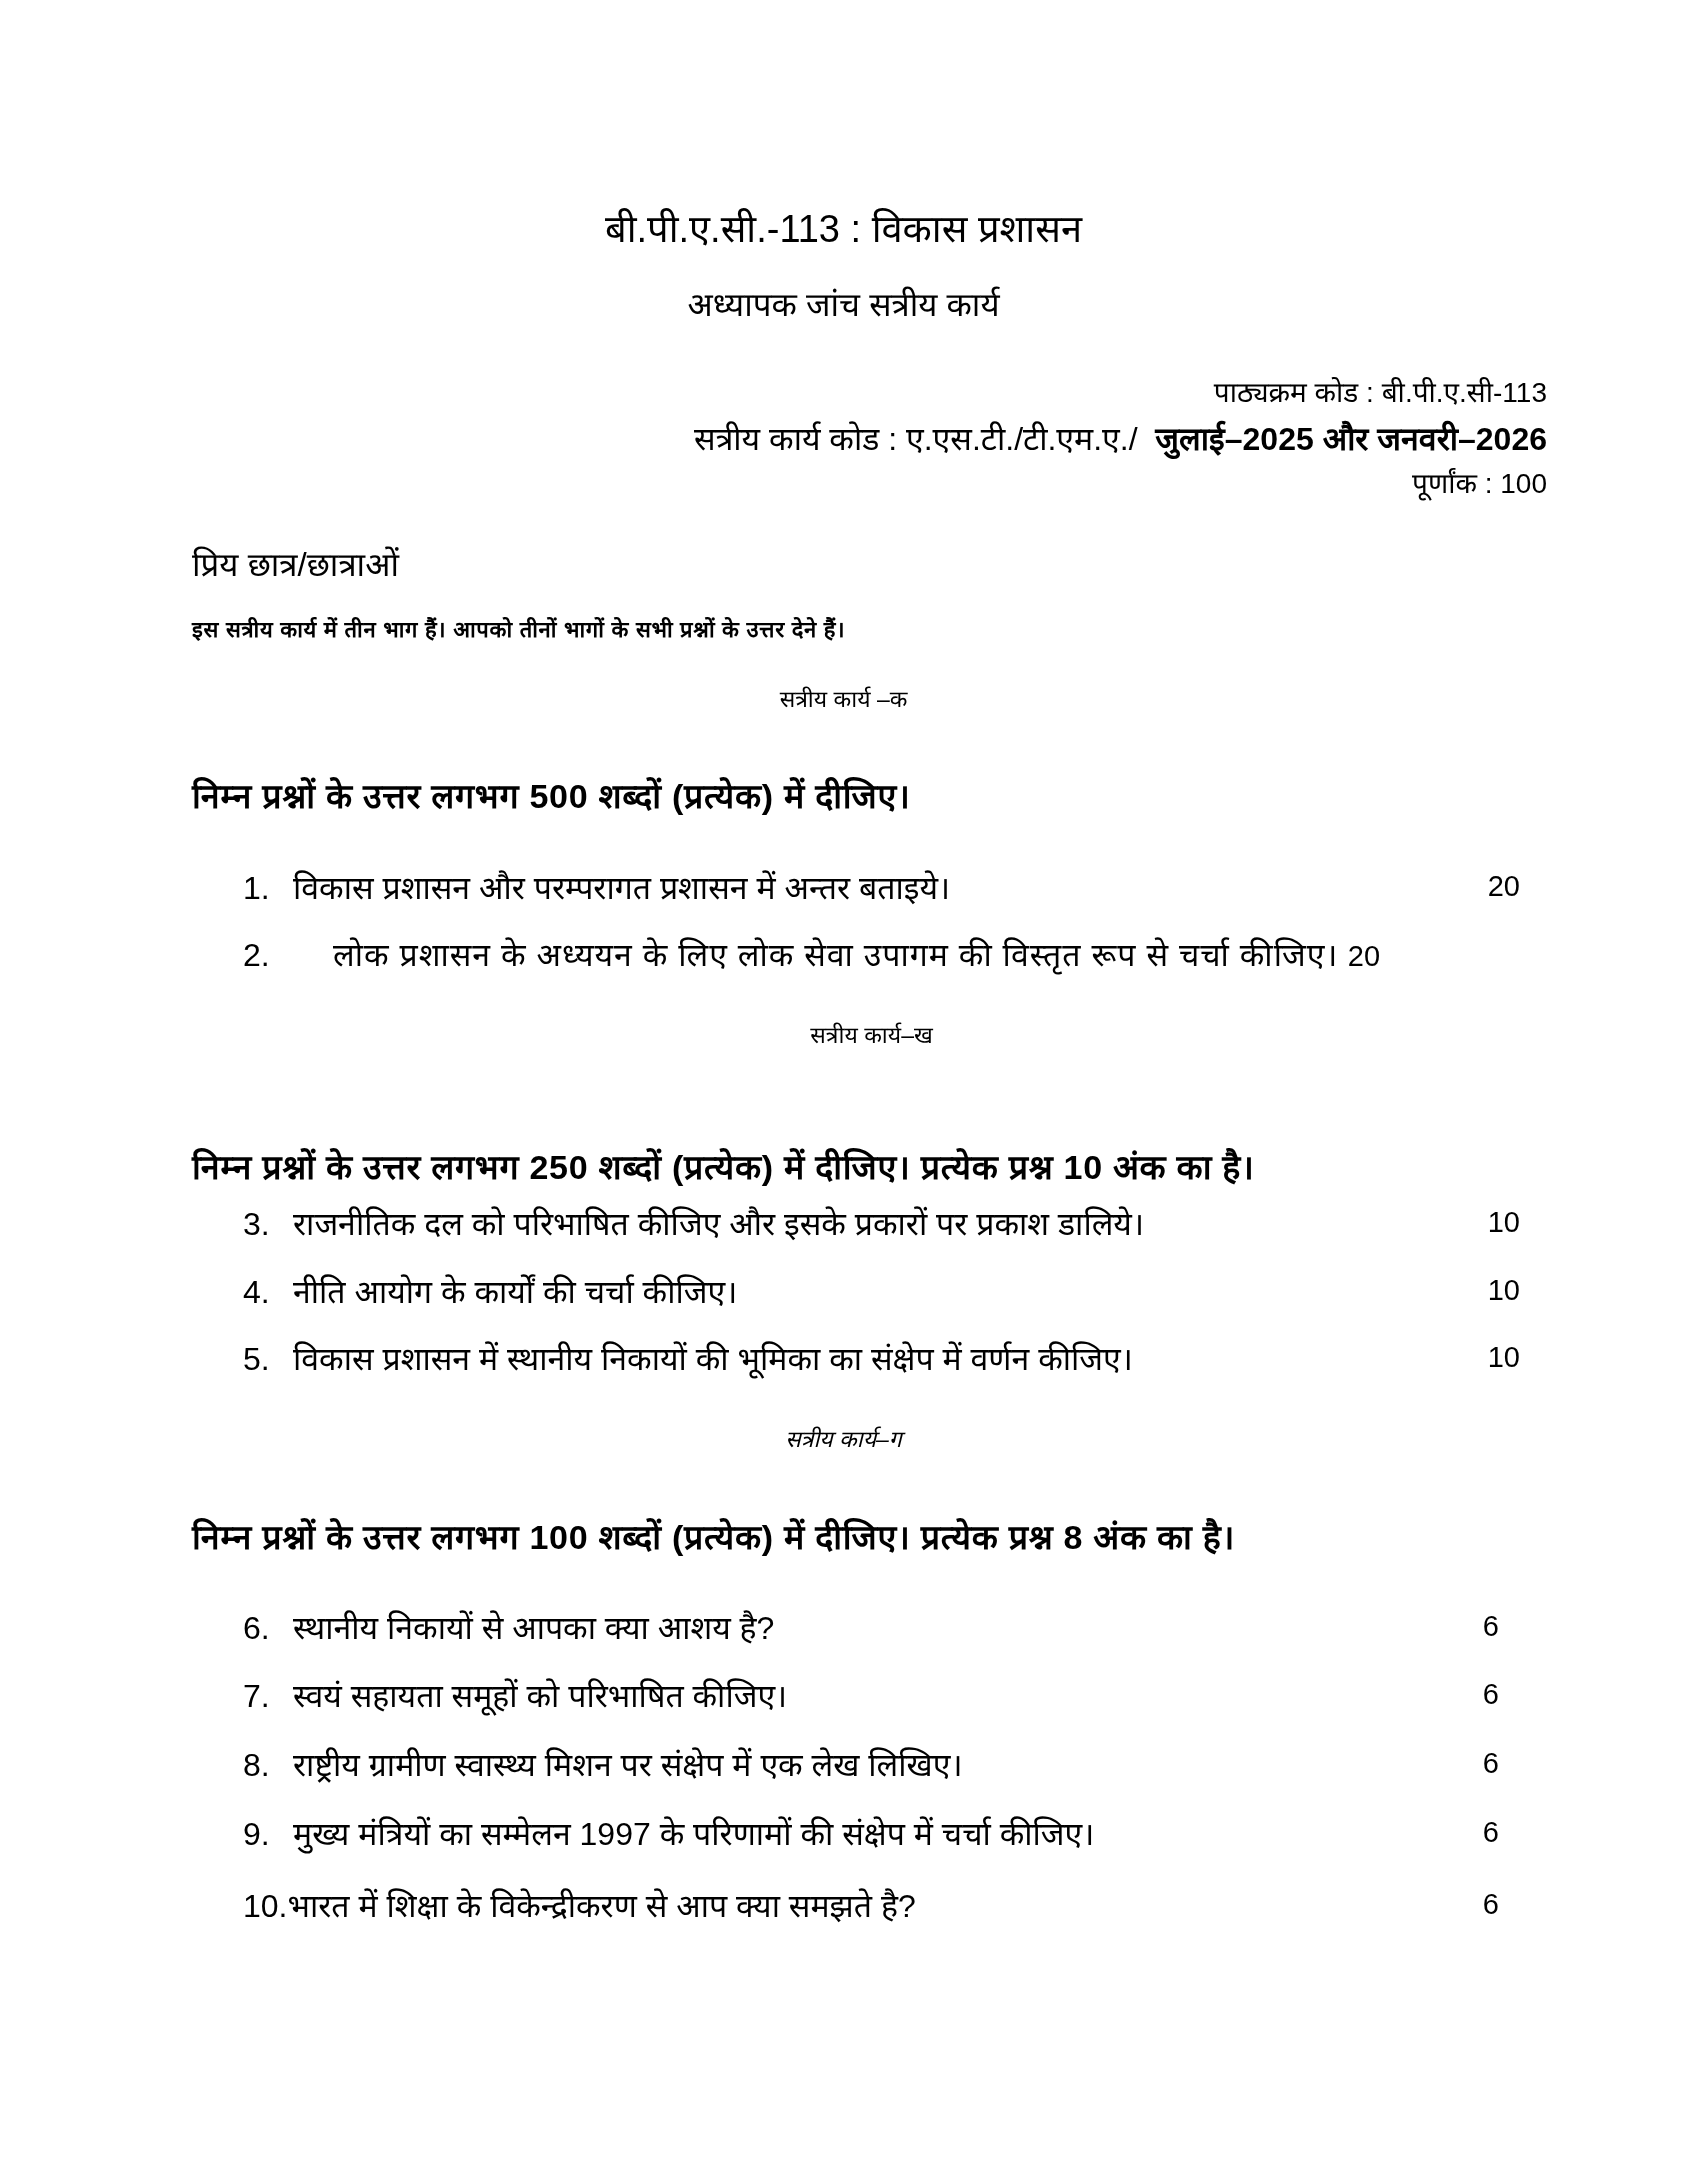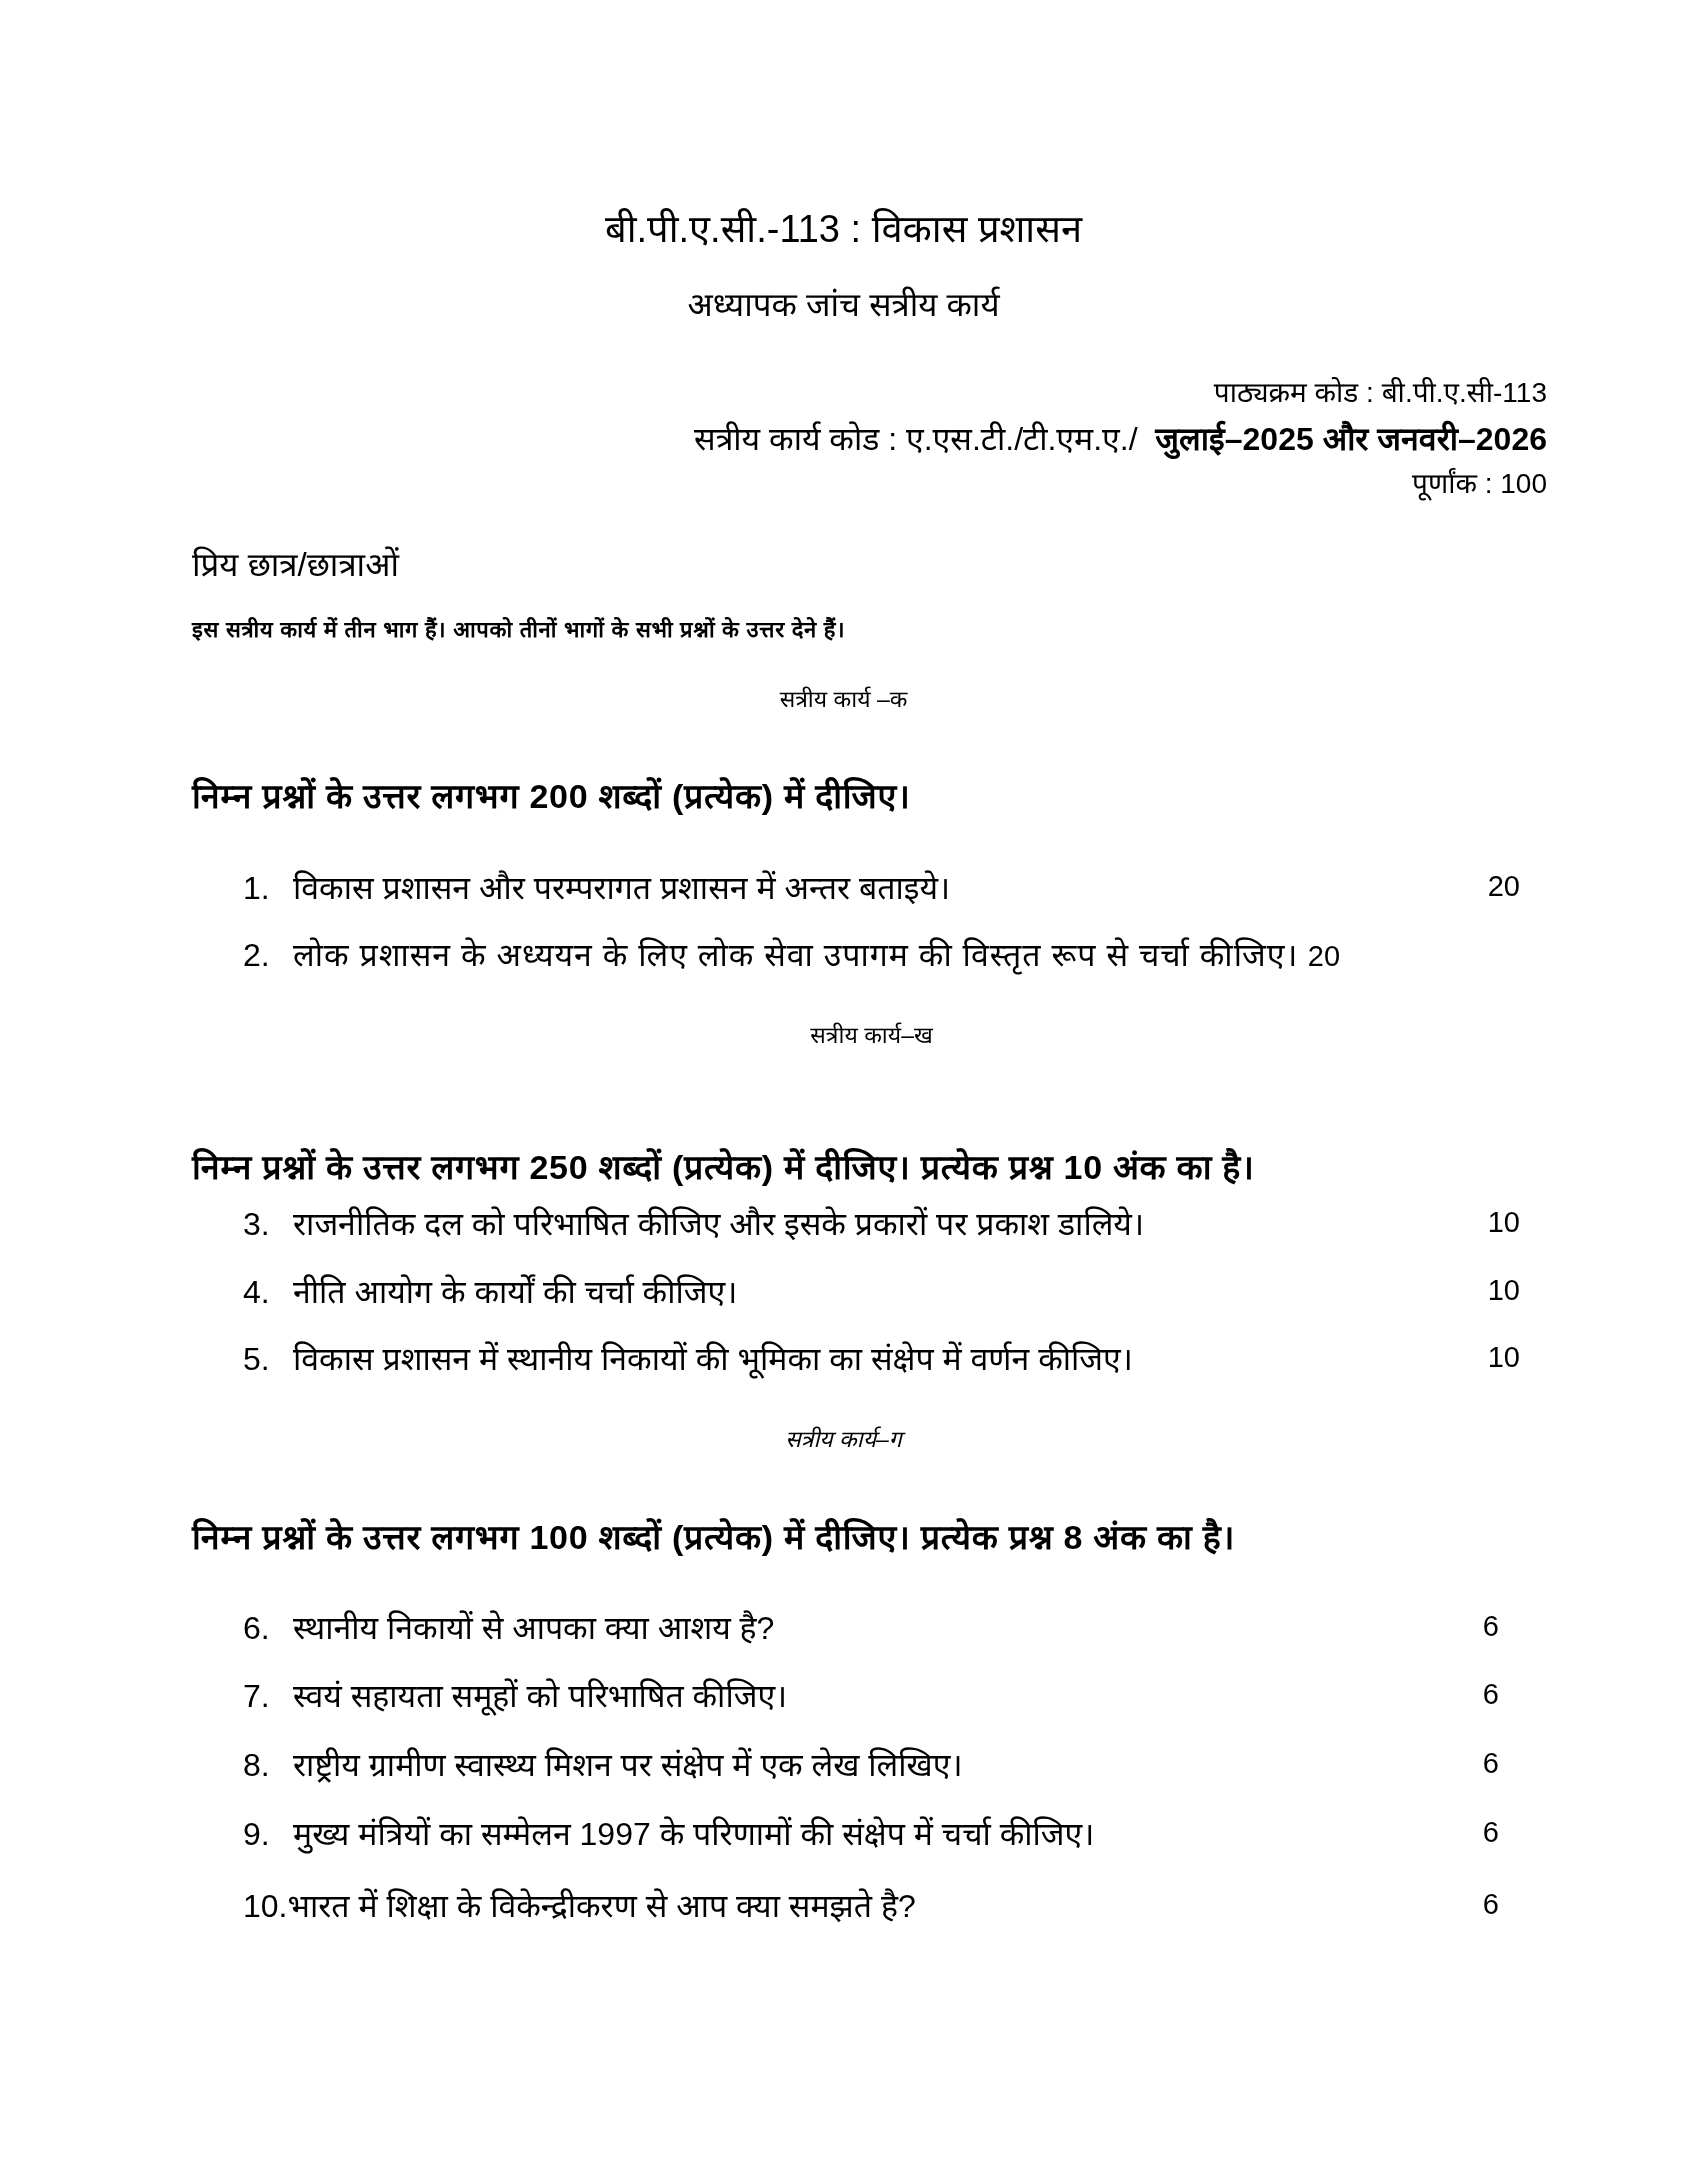--- a/index.html
+++ b/index.html
@@ -79,28 +79,28 @@
 <div class="abs meta meta-assign">
   <span>सत्रीय कार्य कोड : ए.एस.टी./टी.एम.ए./</span>&nbsp;
   <span class="bold">जुलाई–2025 और जनवरी–2026</span>
 </div>
 <div class="abs meta meta-marks">पूर्णांक : 100</div>
 
 <div class="abs greeting">प्रिय छात्र/छात्राओं</div>
 <div class="abs intro">इस सत्रीय कार्य में तीन भाग हैं। आपको तीनों भागों के सभी प्रश्नों के उत्तर देने हैं।</div>
 
 <div class="abs section-head" style="top:688px;">सत्रीय कार्य –क</div>
-<div class="abs instruction" style="top:779px;">निम्न प्रश्नों के उत्तर लगभग 200 शब्दों (प्रत्येक) में दीजिए।</div>
+<div class="abs instruction" style="top:779px;">निम्न प्रश्नों के उत्तर लगभग 500 शब्दों (प्रत्येक) में दीजिए।</div>
 
 <div class="q-row" style="top:872px;">
   <span class="q-num">1.</span><span>विकास प्रशासन और परम्परागत प्रशासन में अन्तर बताइये।</span>
   <span class="q-marks" style="right:40px;">20</span>
 </div>
 <div class="q-row" style="top:939px;">
-  <span class="q-num">2.</span><span style="letter-spacing:1px;">लोक प्रशासन के अध्ययन के लिए लोक सेवा उपागम की विस्तृत रूप से चर्चा कीजिए।</span><span class="q-marks inline">20</span>
+  <span class="q-num">2.</span><span style="letter-spacing:1px;margin-left:40px;">लोक प्रशासन के अध्ययन के लिए लोक सेवा उपागम की विस्तृत रूप से चर्चा कीजिए।</span><span class="q-marks inline">20</span>
 </div>
 
 <div class="abs section-head" style="top:1024px;margin-left:28px;">सत्रीय कार्य–ख</div>
 <div class="abs instruction" style="top:1150px;">निम्न प्रश्नों के उत्तर लगभग 250 शब्दों (प्रत्येक) में दीजिए। प्रत्येक प्रश्न 10 अंक का है।</div>
 
 <div class="q-row" style="top:1208px;">
   <span class="q-num">3.</span><span>राजनीतिक दल को परिभाषित कीजिए और इसके प्रकारों पर प्रकाश डालिये।</span>
   <span class="q-marks" style="right:40px;">10</span>
 </div>
 <div class="q-row" style="top:1276px;">

